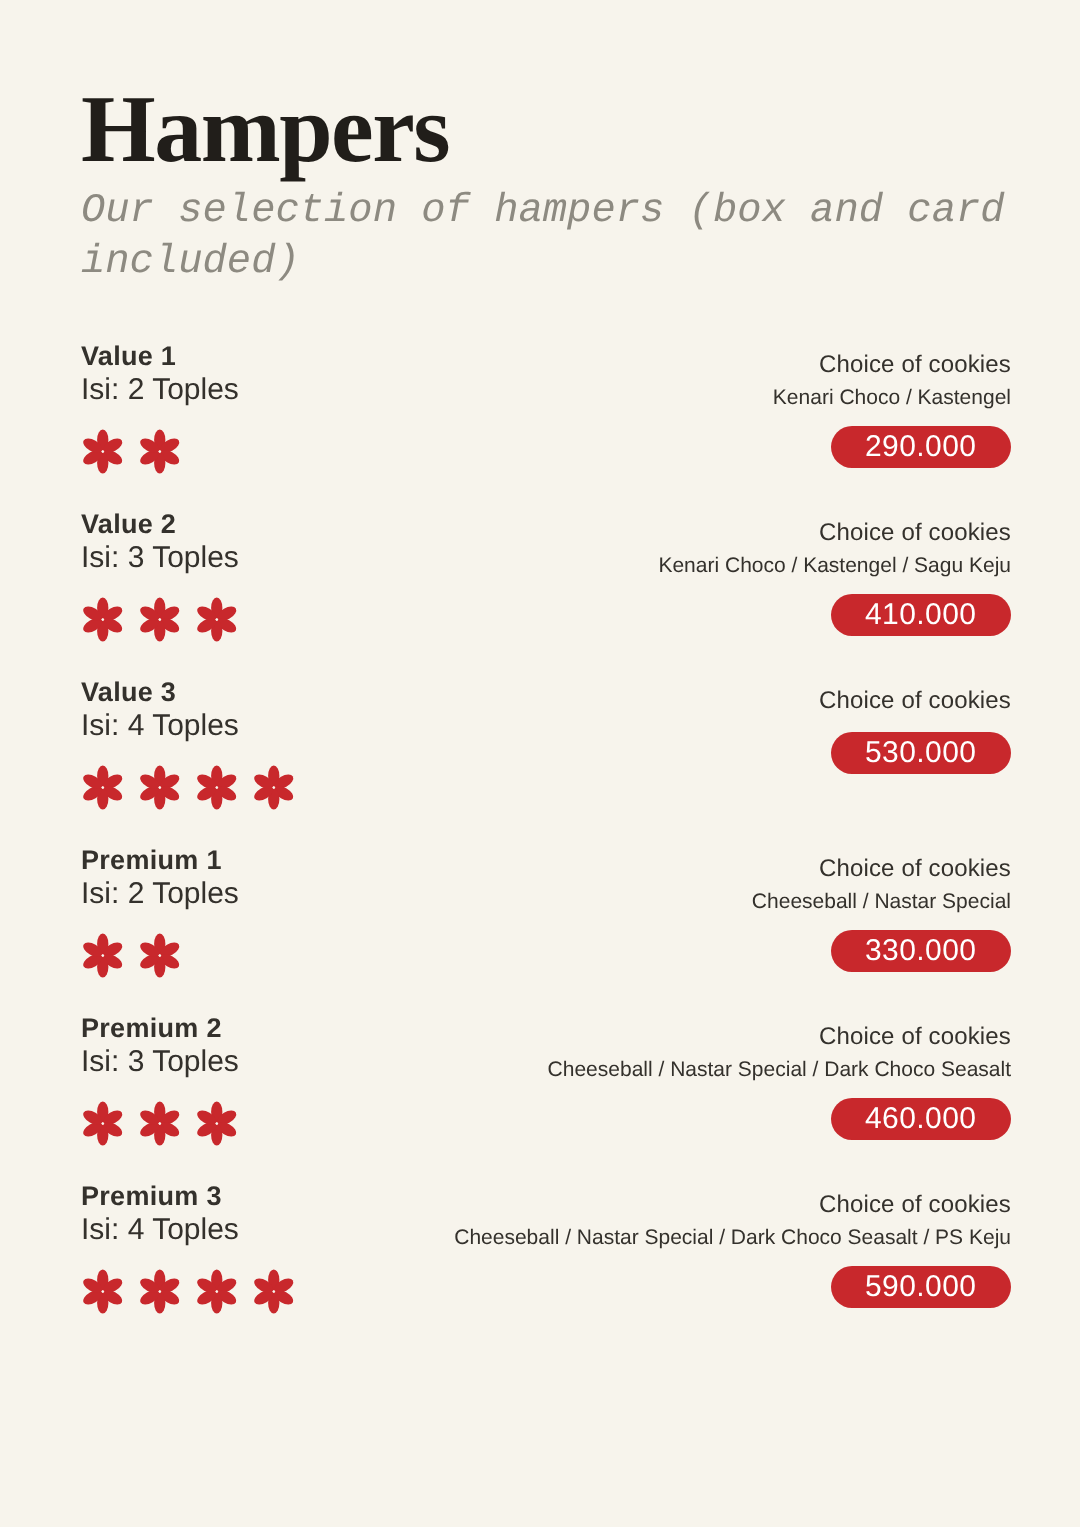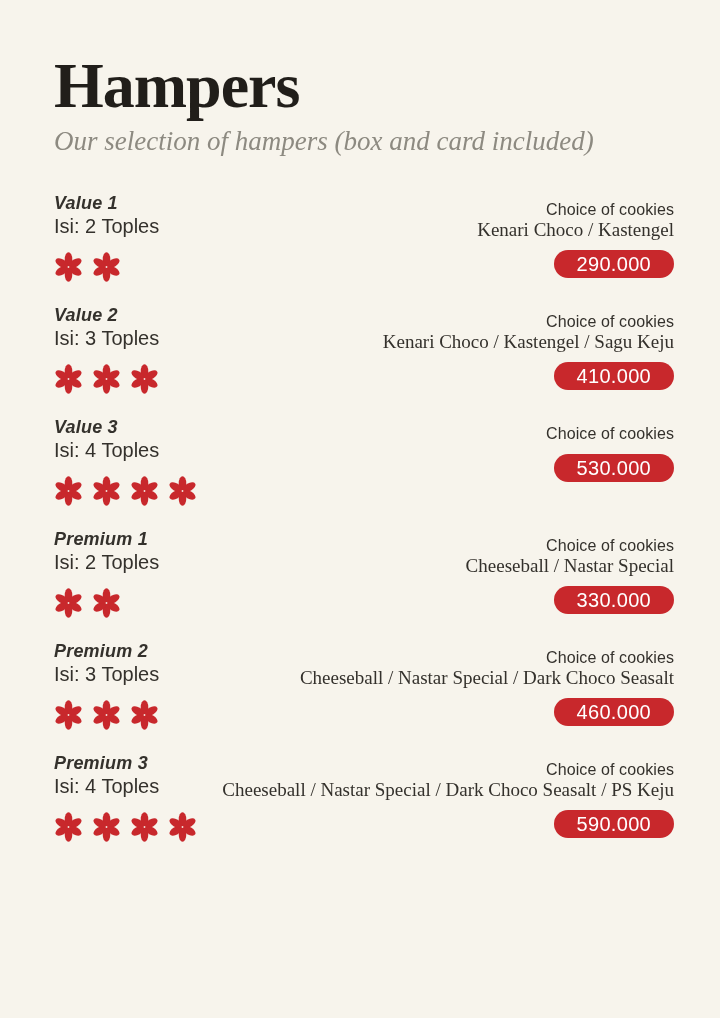--- a/index.html
+++ b/index.html
@@ -22,42 +22,41 @@
   }
   .page-title{
     font-family:"Liberation Serif",serif;
     font-weight:700;
     font-size:64px;
     line-height:1;
     letter-spacing:-1px;
     color:var(--title_text);
   }
   .page-subtitle{
-    font-family:Liberation Serif, serif;
+    font-family:Liberation Mono, monospace;
     font-style:italic;
     font-weight:400;
     font-size:27px;
     line-height:34px;
     margin-top:6px;
     color:var(--subtitle_text);
   }
   .items{margin-top:34px;}
   .item{
     display:flex;
     justify-content:space-between;
     align-items:flex-start;
     margin-bottom:22px;
   }
   .item-left{flex:0 0 auto;}
   .item-name{
     font-weight:700;
     font-size:18px;
     line-height:22px;
     letter-spacing:0.2px;
-    font-style:italic;
   }
   .item-contents{
     font-size:20px;
     line-height:24px;
   }
   .flowers{
     margin-top:14px;
     display:flex;
     gap:9px;
     height:30px;
@@ -69,23 +68,22 @@
     padding-top:8px;
     white-space:nowrap;
   }
   .choice-heading{
     font-weight:400;
     font-size:16px;
     line-height:20px;
     letter-spacing:0.1px;
   }
   .cookies{
-    font-size:19px;
+    font-size:14px;
     line-height:20px;
-    font-family:Liberation Serif, serif;
   }
   .price-pill{
     display:inline-flex;
     align-items:center;
     justify-content:center;
     margin-top:10px;
     height:28px;
     padding:0 23px;
     border-radius:20px;
     background:var(--accent_red);

